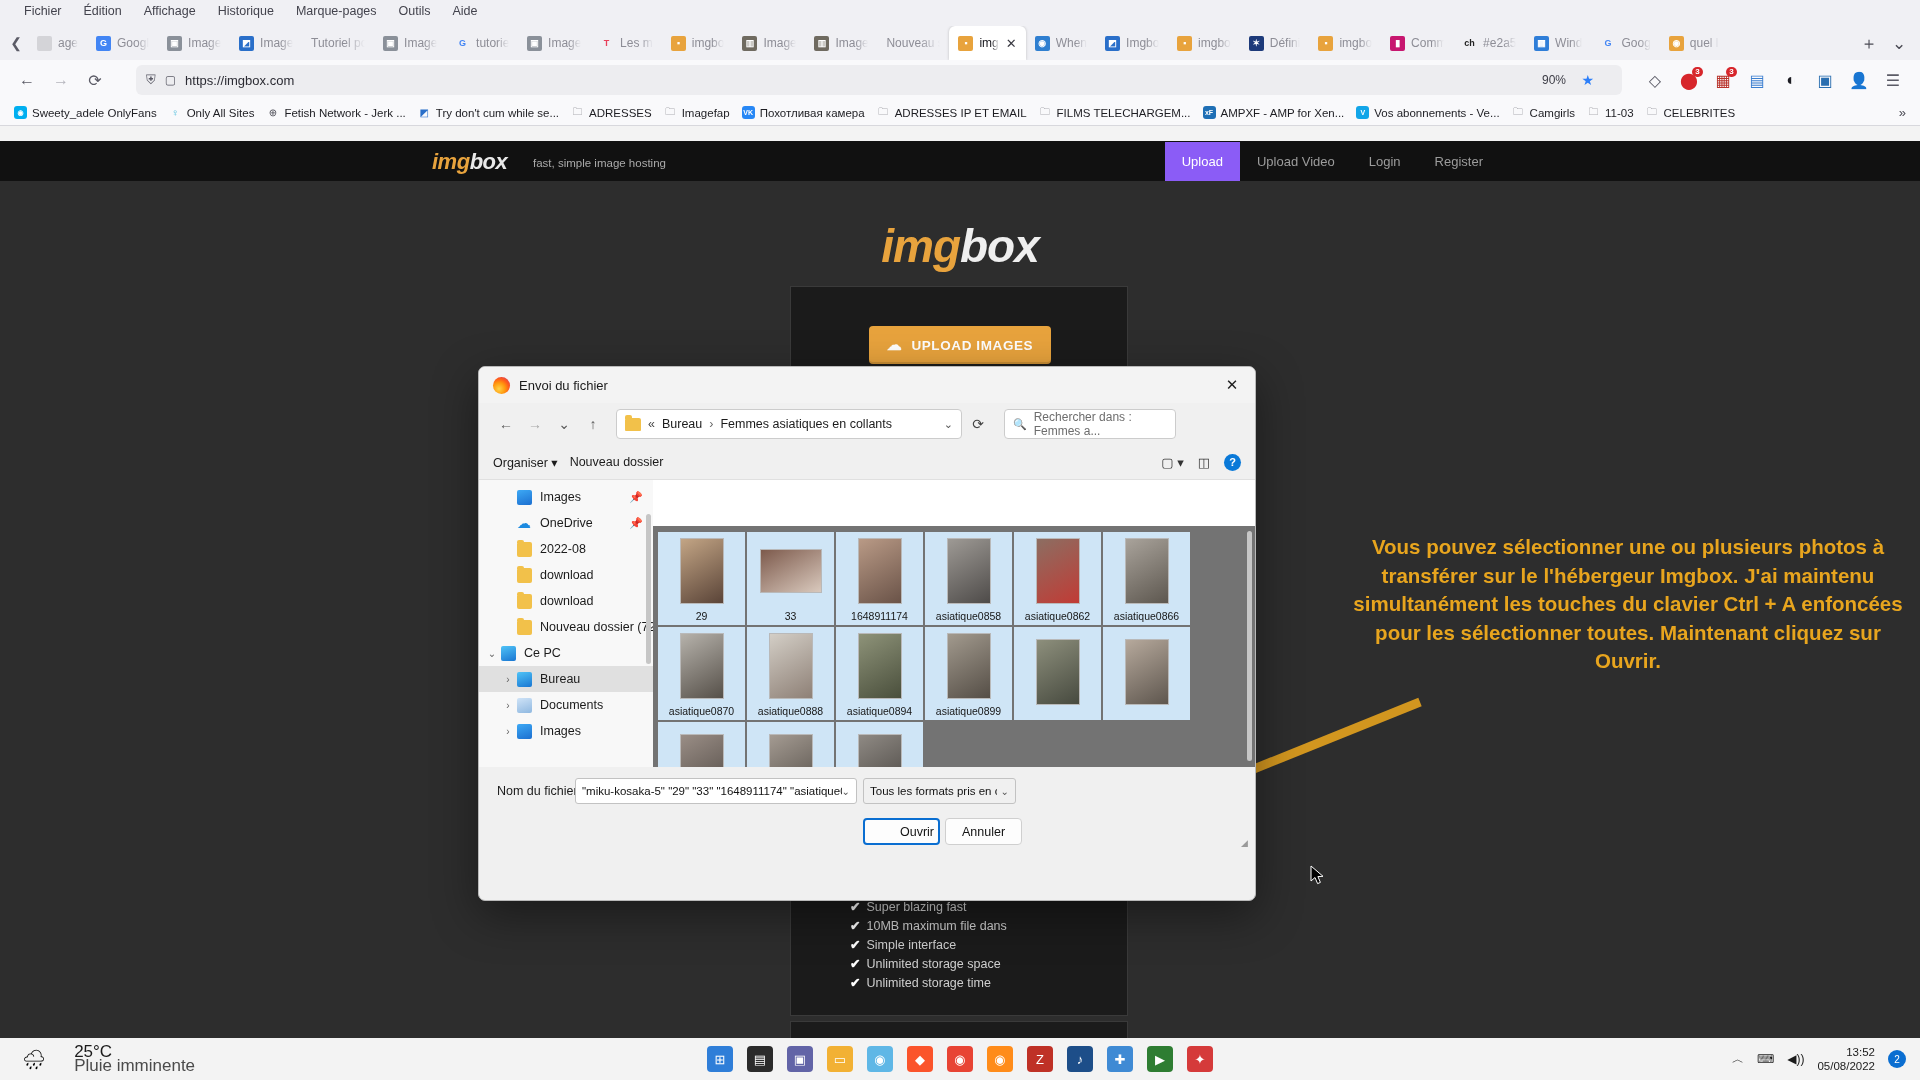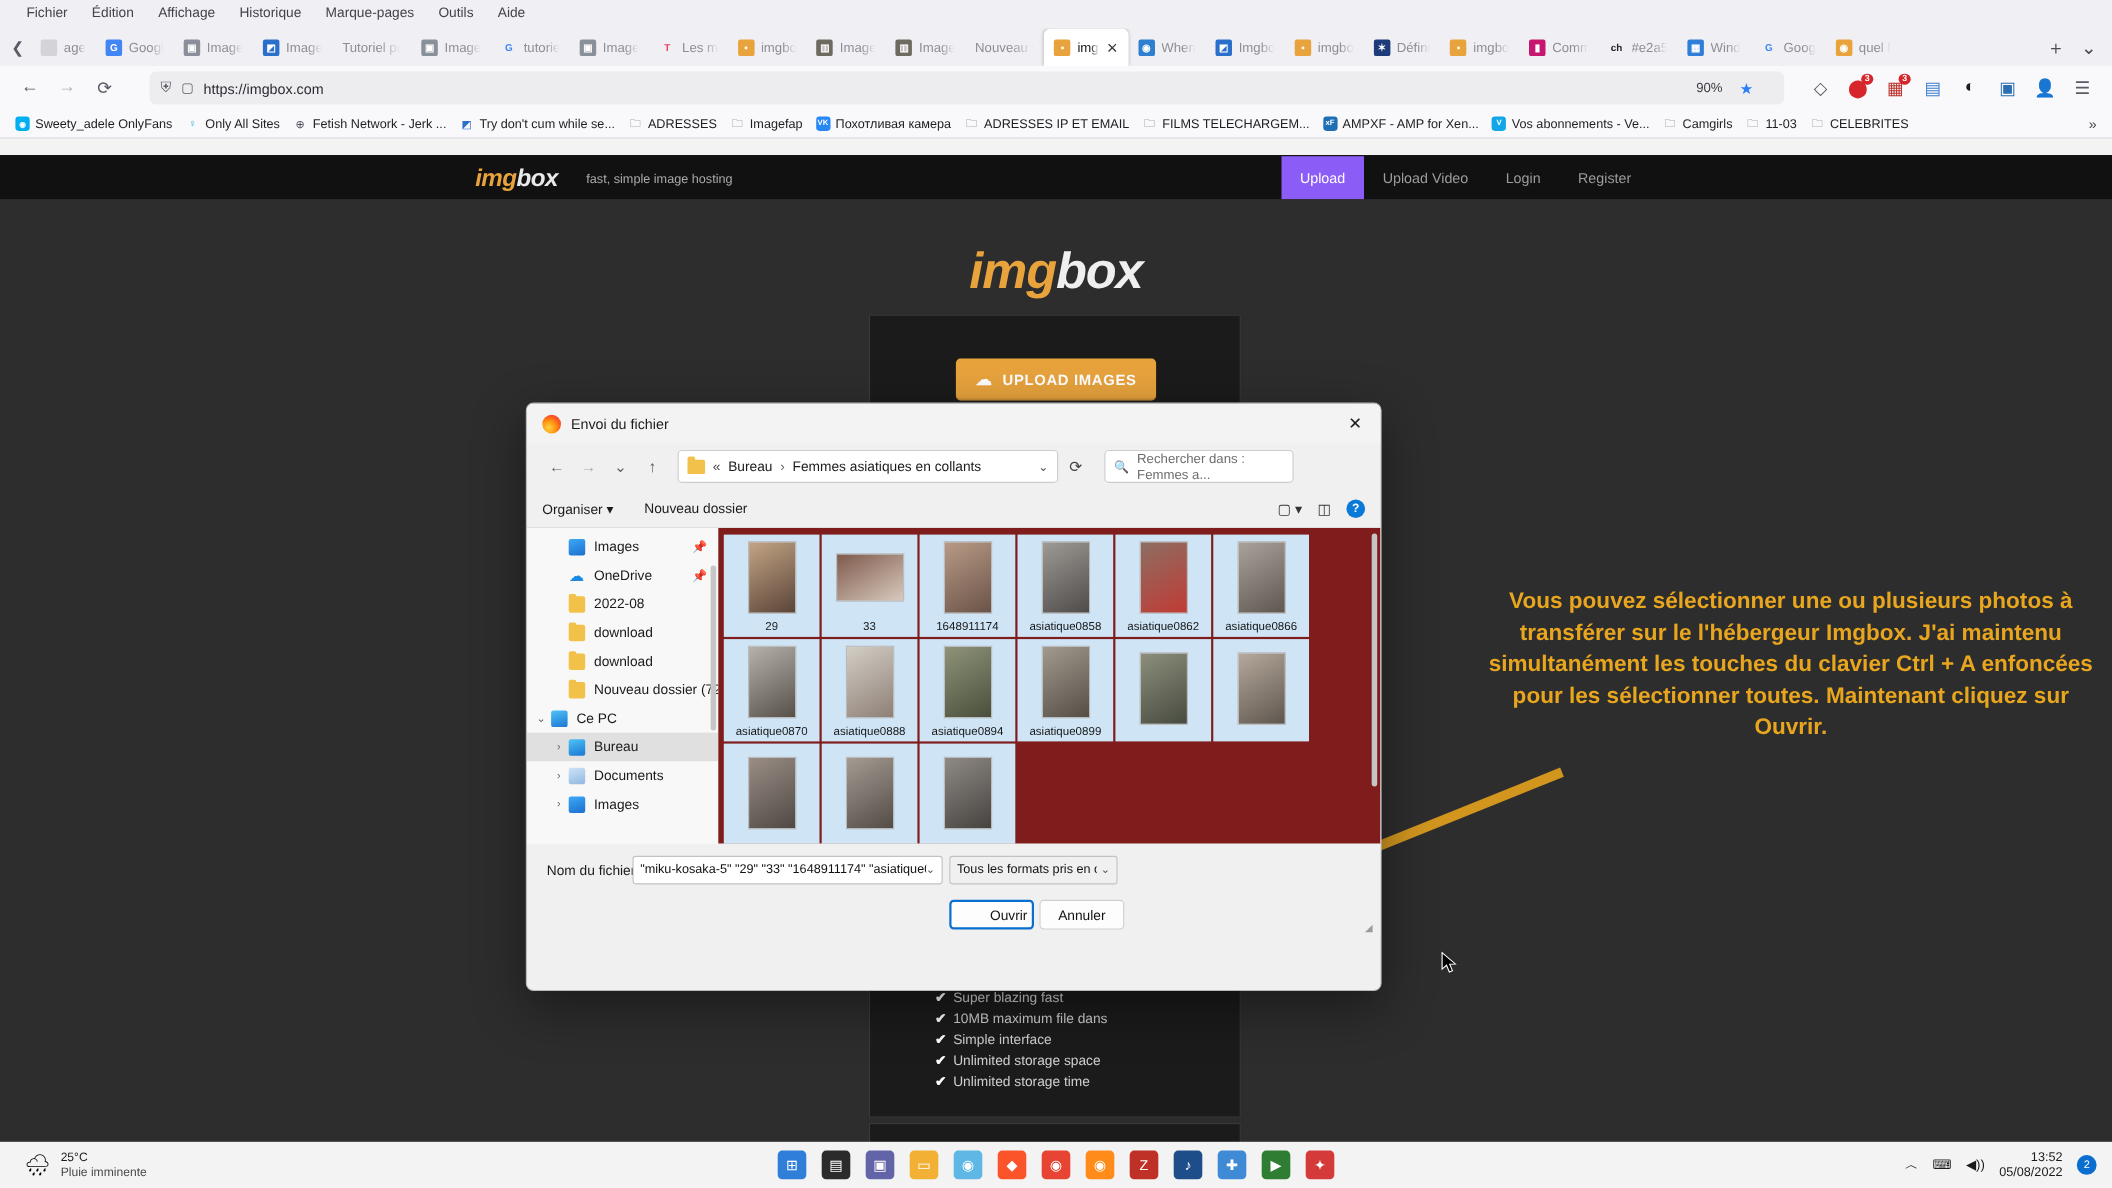--- a/index.html
+++ b/index.html
@@ -175,21 +175,21 @@
   .crumbbar .folder-ico { width: 16px; height: 13px; background: #f2c14a; border-radius: 2px 2px 1px 1px; position: relative; }
   .crumbbar .folder-ico:before { content:''; position:absolute; left:0; top:-3px; width:7px; height:4px; background:#f2c14a; border-radius:2px 2px 0 0;}
   .crumbbar .chev { margin-left: auto; color: #555; font-size: 11px; }
   .refresh-ico { width: 26px; height: 26px; display: flex; align-items: center; justify-content: center; color: #444; font-size: 14px; }
   .searchbox {
     width: 172px; height: 30px; margin-left: 10px; background: #ffffff; border: 1px solid #cccccc;
     border-radius: 4px; display: flex; align-items: center; padding: 0 8px; gap: 7px;
     font-size: 12px; color: #6d6d6d;
   }
 
-  .dlg-toolbar { height: 34px; display: flex; align-items: center; padding: 0 14px; gap: 28px; font-size: 12.5px; color: #1b1b1b; justify-content: space-between; }
+  .dlg-toolbar { height: 34px; display: flex; align-items: center; padding: 0 14px; gap: 12px; font-size: 12.5px; color: #1b1b1b; justify-content: space-between; }
   .dlg-toolbar .right { margin-left: auto; display: flex; align-items: center; gap: 14px; }
   .helpbtn { width: 17px; height: 17px; border-radius: 50%; background: #0a79d8; color: #fff;
              font-size: 11px; font-weight: bold; display: flex; align-items: center; justify-content: center; }
 
   .dlg-body { display: flex; height: 288px; background: #ffffff; border-top: 1px solid #e0e0e0; }
   .dlg-sidebar { width: 174px; background: #f8f8f8; position: relative; overflow: hidden; padding-top: 4px; }
   .side-item {
     height: 26px; display: flex; align-items: center; gap: 8px; font-size: 12.5px;
     color: #1b1b1b; padding-left: 38px; white-space: nowrap;
   }
@@ -199,21 +199,21 @@
   .side-item .pin { margin-left: auto; padding-right: 10px; color: #9a9a9a; font-size: 11px; }
   .ico-sq { width: 15px; height: 15px; flex: 0 0 15px; border-radius: 2px; }
   .ico-folder { background: #f2c14a; border-radius: 2px; position: relative; }
   .ico-folder:before { content:''; position:absolute; left:0; top:-2px; width:7px; height:3px; background:#f2c14a; border-radius:2px 2px 0 0;}
   .ico-pic { background: linear-gradient(160deg,#3da9f5 0%, #1c6fd0 100%); }
   .ico-cloud { background: transparent; color: #1c8ae0; font-size: 14px; display:flex; align-items:center; }
   .ico-pc { background: linear-gradient(160deg,#4fc3f7 0%, #1976d2 100%); }
   .ico-doc { background: linear-gradient(160deg,#cfe3f7 0%, #8fb8e0 100%); }
   .side-scroll { position: absolute; right: 2px; top: 34px; width: 5px; height: 150px; background: #c6c6c6; border-radius: 3px; }
 
-  .dlg-files { flex: 1; background: #7f1d1d; position: relative; overflow: hidden; padding: 5px 0 0 4px; }
+  .dlg-files { flex: 1; background: #737373; position: relative; overflow: hidden; padding: 5px 0 0 4px; margin-top: 46px; }
   .grid { display: flex; flex-wrap: wrap; gap: 0; }
   .cell {
     width: 87px; height: 93px; background: #cfe5f6; margin: 1px;
     display: flex; flex-direction: column; align-items: center; justify-content: flex-end;
     padding-bottom: 3px;
   }
   .cell .thumb { flex: 1; display: flex; align-items: center; justify-content: center; width: 100%; }
   .cell .thumb .img { border: 1px solid #b9b9b9; }
   .cell .cap { font-size: 10.5px; color: #161616; white-space: nowrap; overflow: hidden; max-width: 85px; text-align: center; }
   .files-scroll { position: absolute; right: 3px; top: 5px; width: 5px; height: 230px; background: #c6c6c6; border-radius: 3px; }
@@ -241,21 +241,21 @@
   .btn.primary { left: 384px; border: 2px solid #0a6ed1; padding-left: 31px; }
   .btn.secondary { left: 466px; }
   .dlg-grip { position: absolute; right: 4px; bottom: 3px; width: 10px; height: 10px; color: #9a9a9a; font-size: 9px; }
 
   
   .taskbar {
     position: absolute; left: 0; bottom: 0; width: 1920px; height: 42px;
     background: #f3f3f3; display: flex; align-items: center;
   }
   .weather { display: flex; align-items: center; gap: 9px; padding-left: 22px; }
-  .weather .wtxt { font-size: 11px; line-height: 14px; color: #1b1b1b; }
+  .weather .wtxt { font-size: 17px; line-height: 14px; color: #1b1b1b; margin-left: 19px; }
   .weather .wtxt .sub { color: #4b4b4b; }
   .tb-center { position: absolute; left: 50%; transform: translateX(-50%); display: flex; gap: 14px; align-items: center; }
   .tb-ico { width: 26px; height: 26px; border-radius: 4px; display: flex; align-items: center; justify-content: center; font-size: 13px; color: #fff; }
   .tb-right { position: absolute; right: 14px; display: flex; align-items: center; gap: 13px; }
   .tb-right .sys { font-size: 12px; color: #1b1b1b; }
   .clock { font-size: 11.5px; line-height: 14px; color: #1b1b1b; text-align: right; }
   .notif-badge { width: 18px; height: 18px; border-radius: 50%; background: #0a6ed1; color: #fff;
                  font-size: 10px; display: flex; align-items: center; justify-content: center; }
 
   .cursor { position: absolute; left: 1310px; top: 865px; width: 0; height: 0; }

